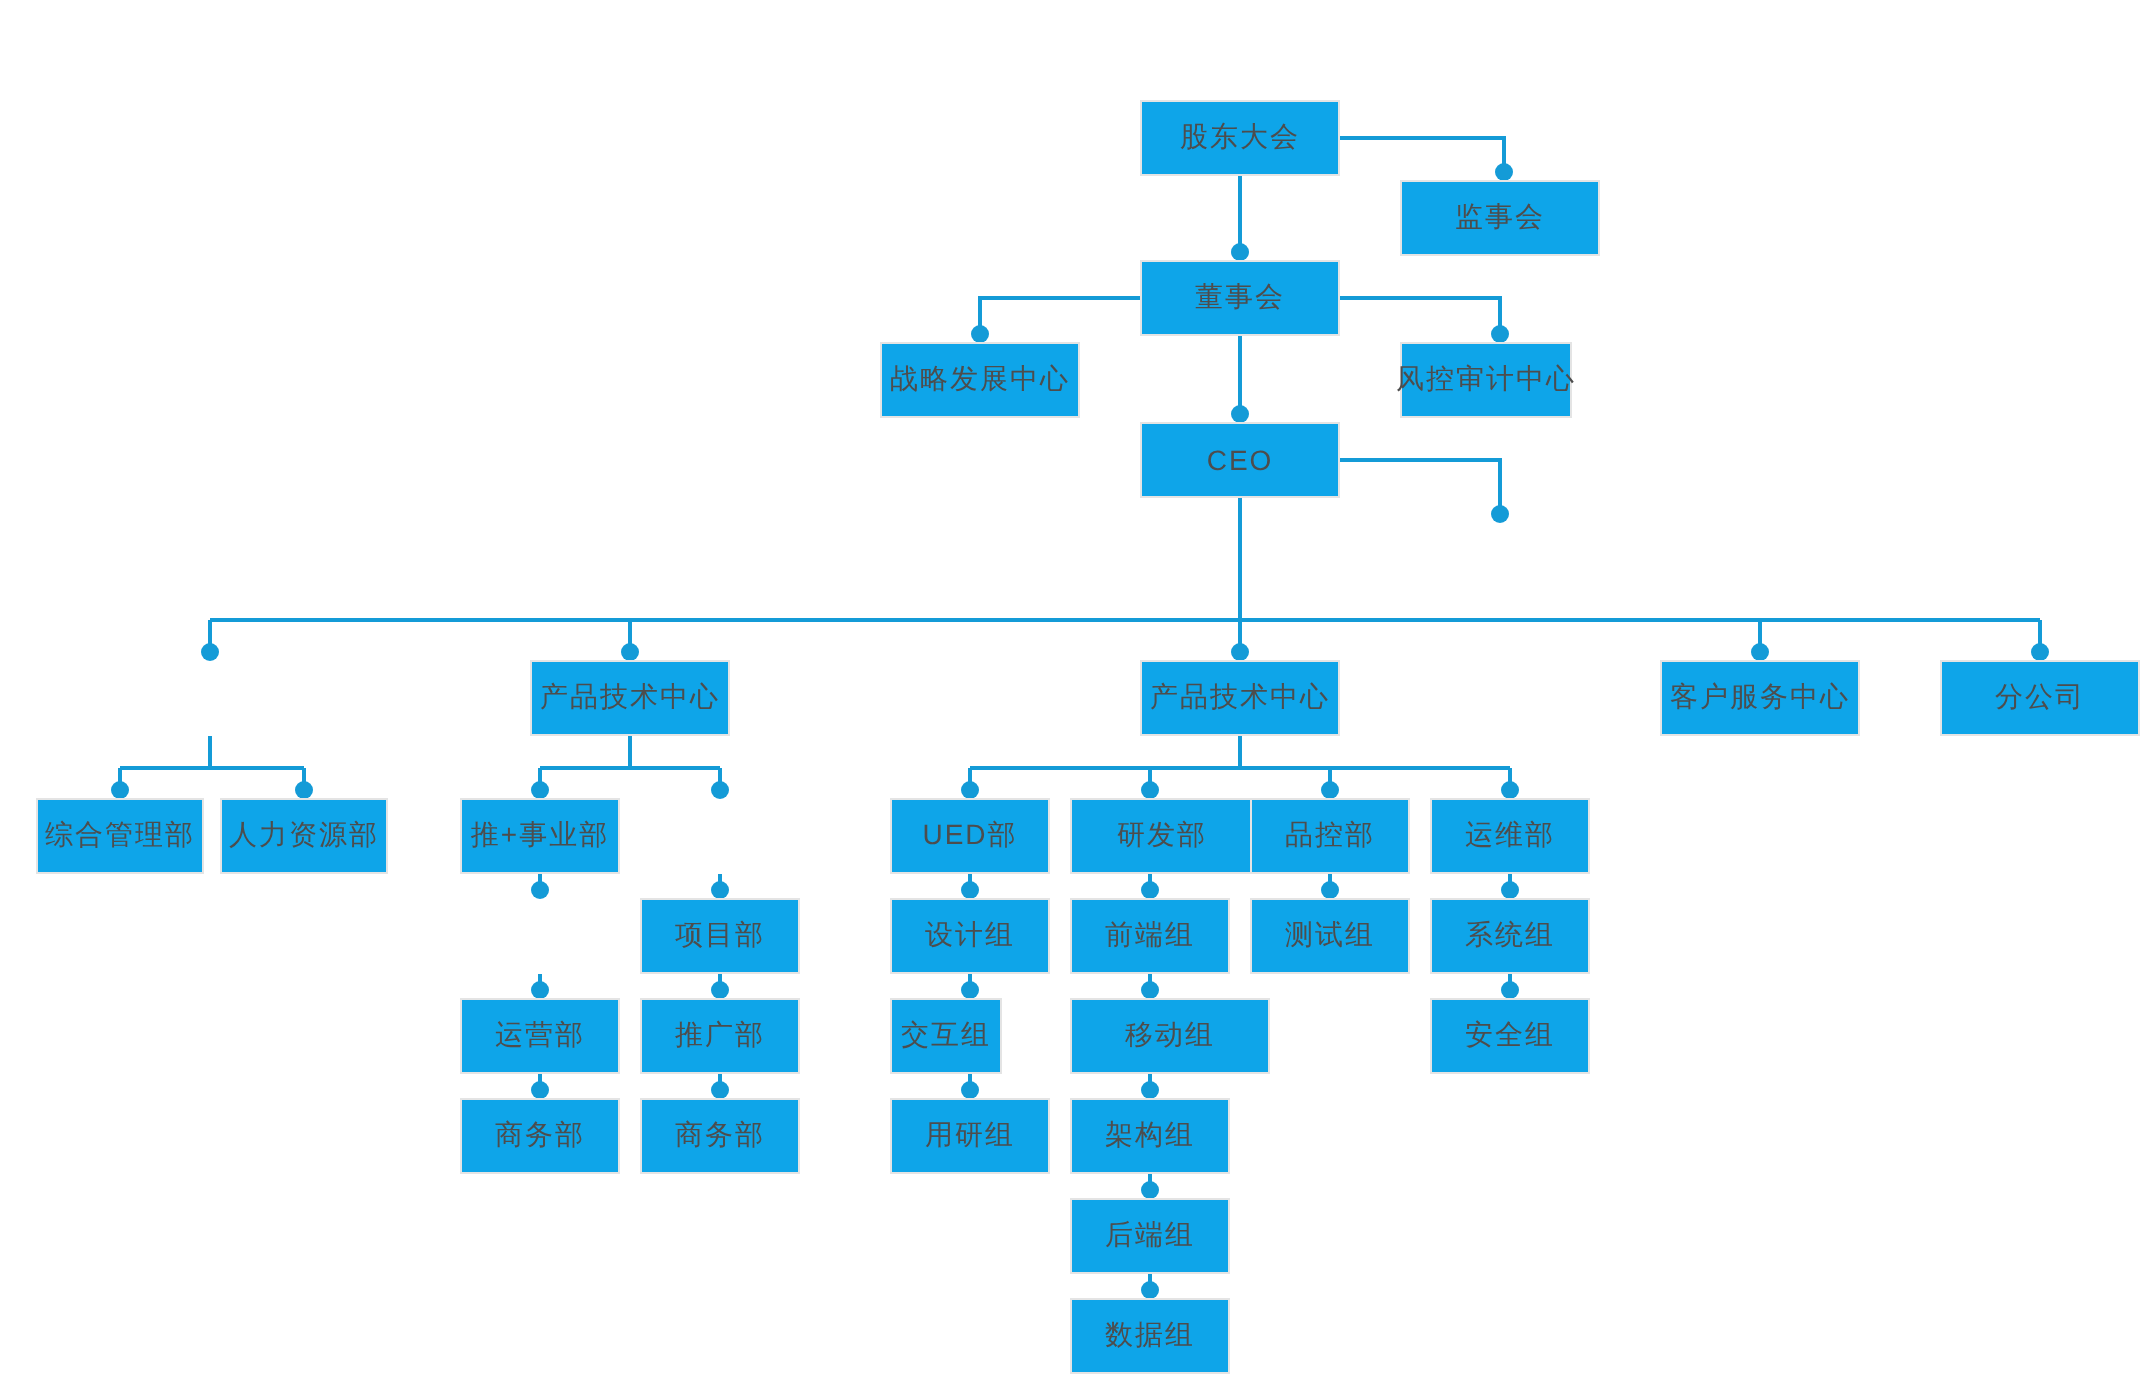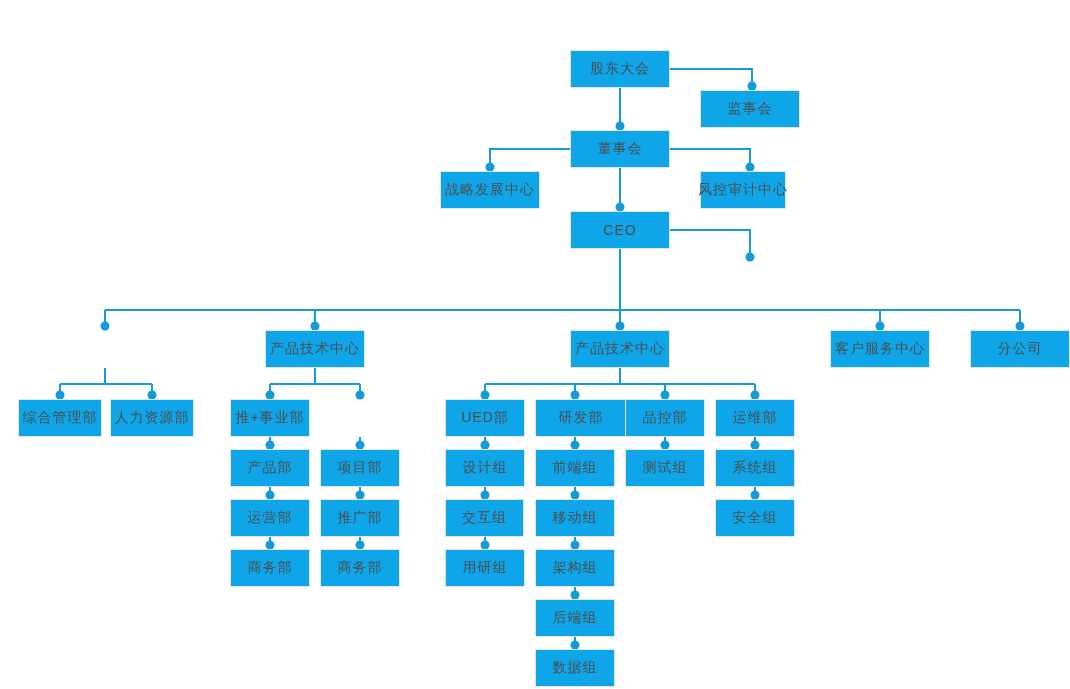--- a/index.html
+++ b/index.html
@@ -143,36 +143,35 @@
 
   <div class="node" style="left:265px;top:330px;width:100px">产品技术中心</div>
   <div class="node" style="left:570px;top:330px;width:100px">产品技术中心</div>
   <div class="node" style="left:970px;top:330px;width:100px">分公司</div>
   <div class="node" style="left:830px;top:330px;width:100px">客户服务中心</div>
 
   <div class="node" style="left:18px;top:399px;width:84px">综合管理部</div>
   <div class="node" style="left:110px;top:399px;width:84px">人力资源部</div>
 
   <div class="node" style="left:230px;top:399px;width:80px">推+事业部</div>
-  <div class="node" style="left:230px;top:449px;width:80px">产品部</div>
   <div class="node" style="left:230px;top:499px;width:80px">运营部</div>
   <div class="node" style="left:230px;top:549px;width:80px">商务部</div>
   <div class="node" style="left:320px;top:449px;width:80px">项目部</div>
   <div class="node" style="left:320px;top:499px;width:80px">推广部</div>
   <div class="node" style="left:320px;top:549px;width:80px">商务部</div>
 
   <div class="node" style="left:445px;top:399px;width:80px">UED部</div>
   <div class="node" style="left:535px;top:399px;width:92px">研发部</div>
   <div class="node" style="left:625px;top:399px;width:80px">品控部</div>
   <div class="node" style="left:715px;top:399px;width:80px">运维部</div>
   <div class="node" style="left:445px;top:449px;width:80px">设计组</div>
-  <div class="node" style="left:445px;top:499px;width:79px">交互组</div>
+  <div class="node" style="left:445px;top:499px;width:56px">交互组</div>
   <div class="node" style="left:445px;top:549px;width:80px">用研组</div>
   <div class="node" style="left:535px;top:449px;width:80px">前端组</div>
-  <div class="node" style="left:535px;top:499px;width:80px">移动组</div>
+  <div class="node" style="left:535px;top:499px;width:100px">移动组</div>
   <div class="node" style="left:535px;top:549px;width:80px">架构组</div>
   <div class="node" style="left:535px;top:599px;width:80px">后端组</div>
   <div class="node" style="left:535px;top:649px;width:80px">数据组</div>
   <div class="node" style="left:625px;top:449px;width:80px">测试组</div>
   <div class="node" style="left:715px;top:449px;width:80px">系统组</div>
   <div class="node" style="left:715px;top:499px;width:80px">安全组</div>
 
 </div>
 
 </body></html>

